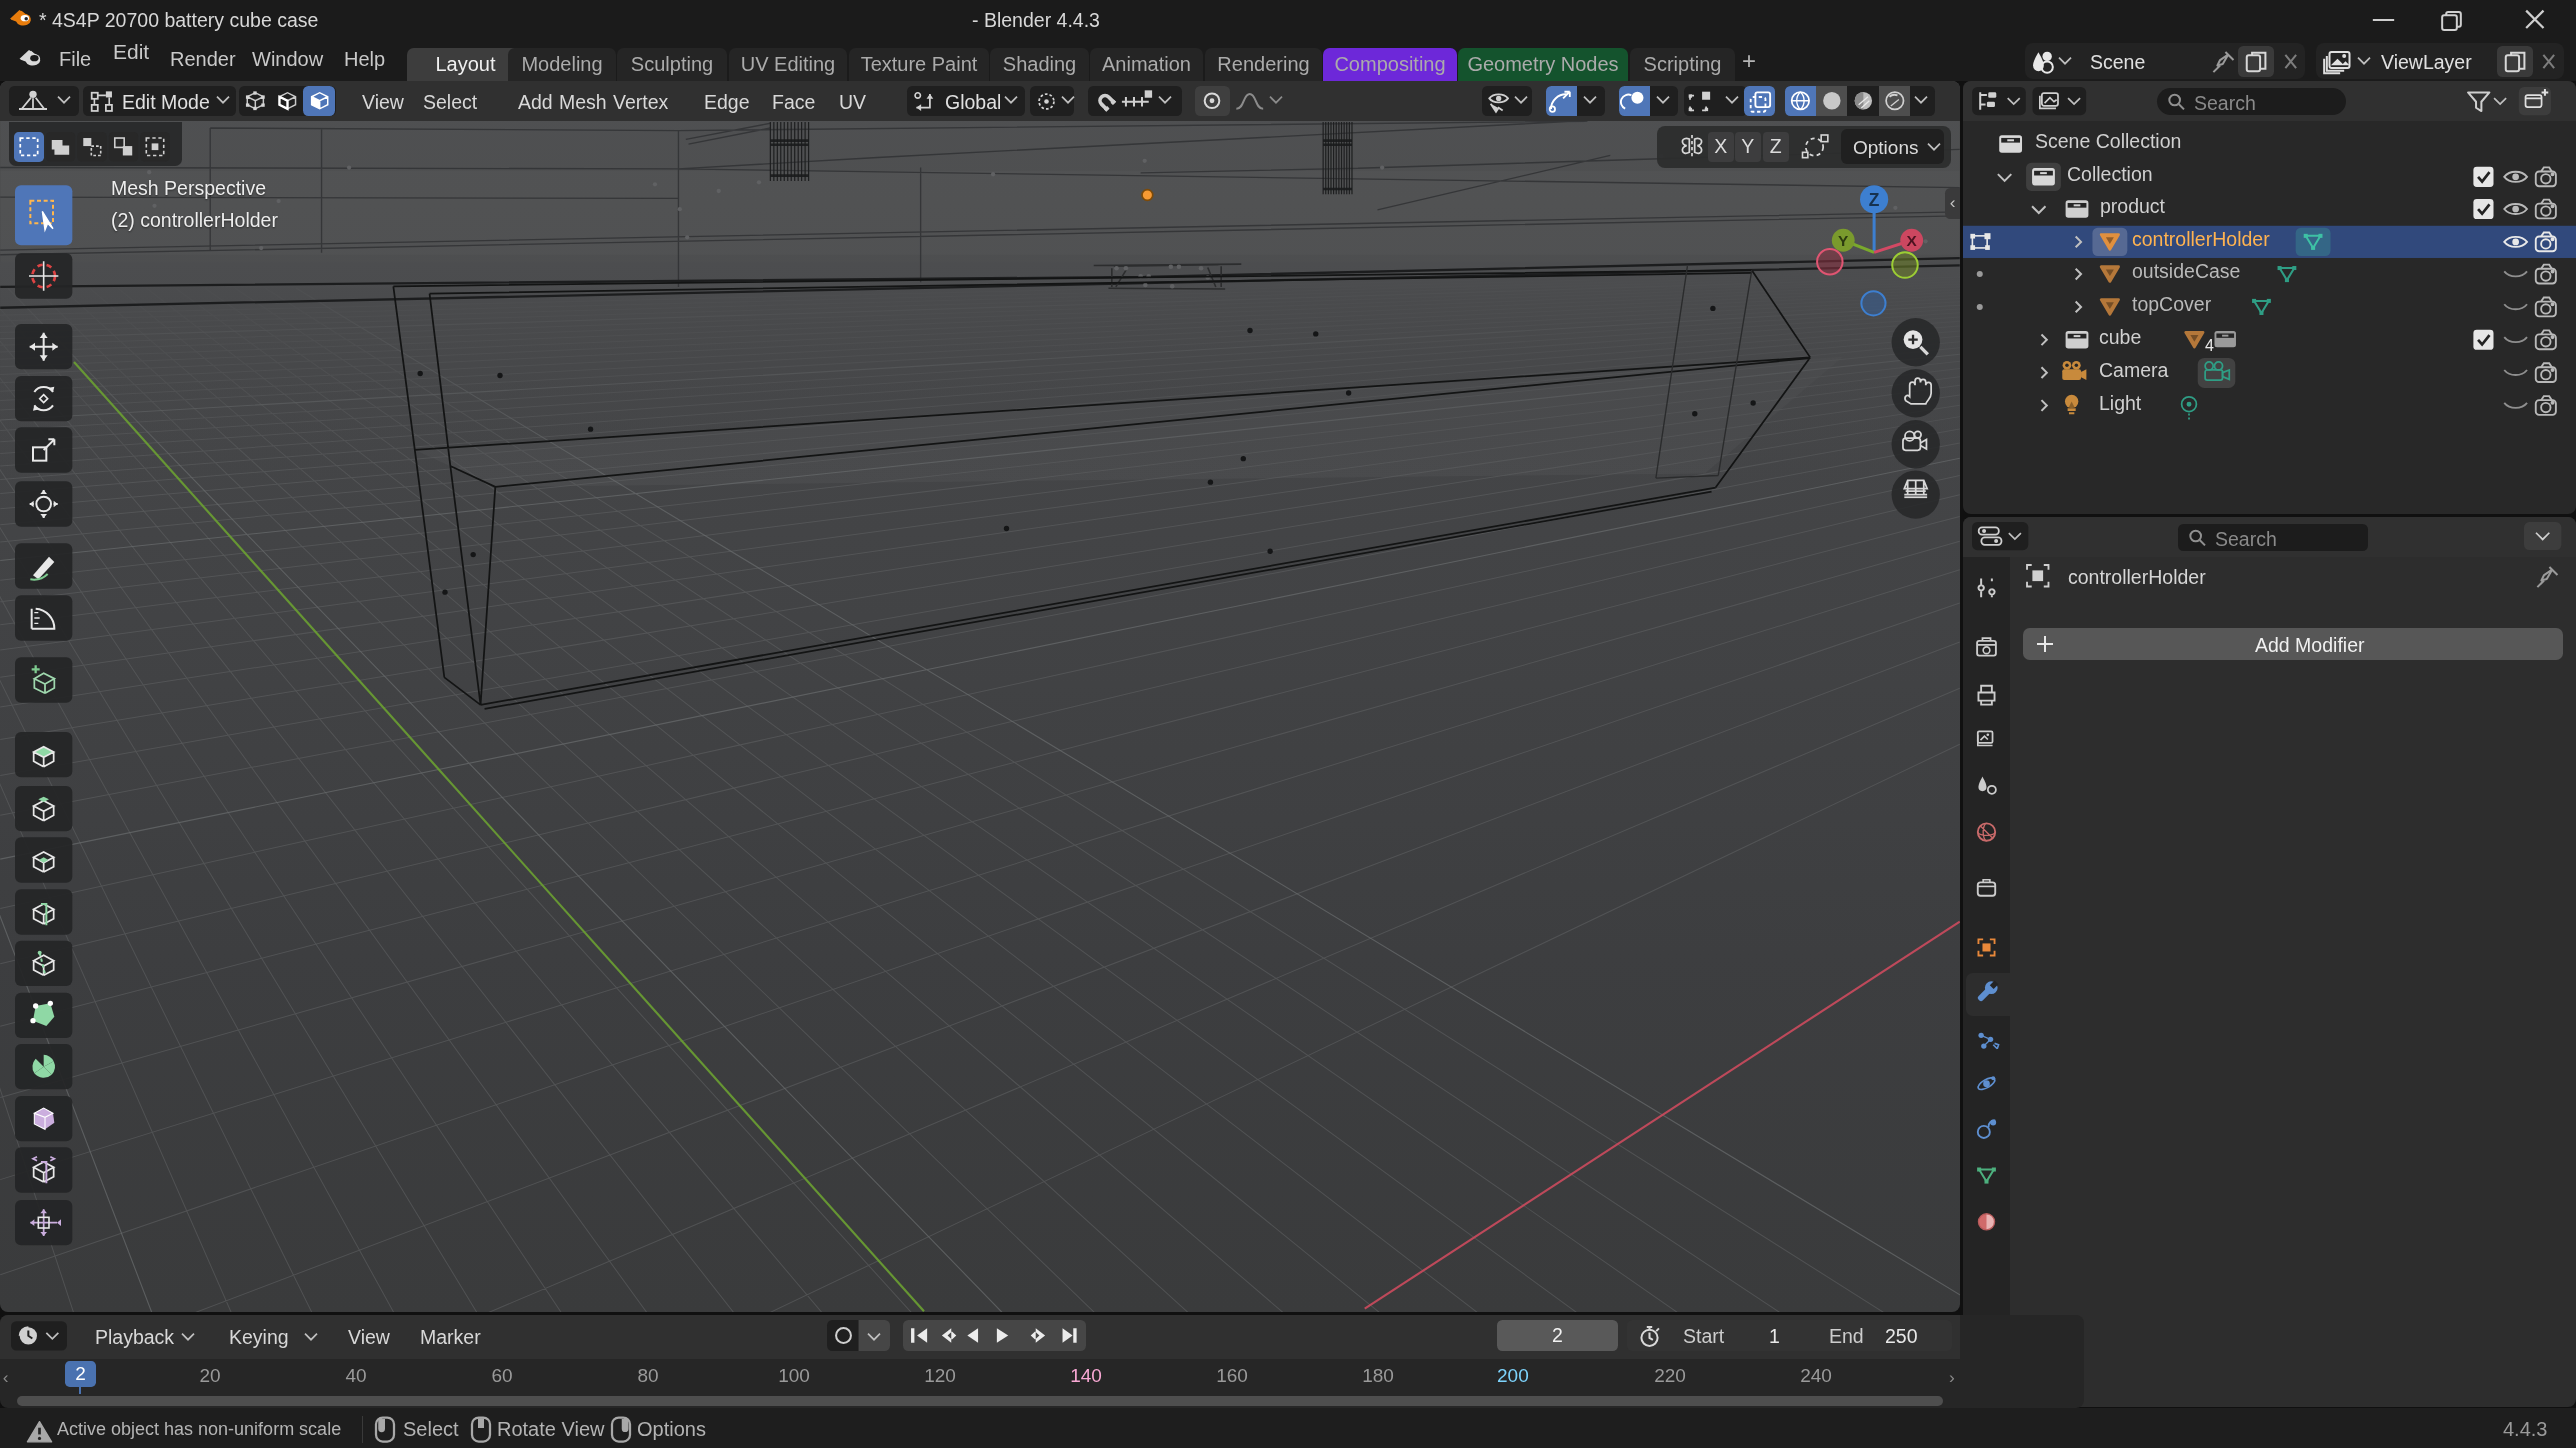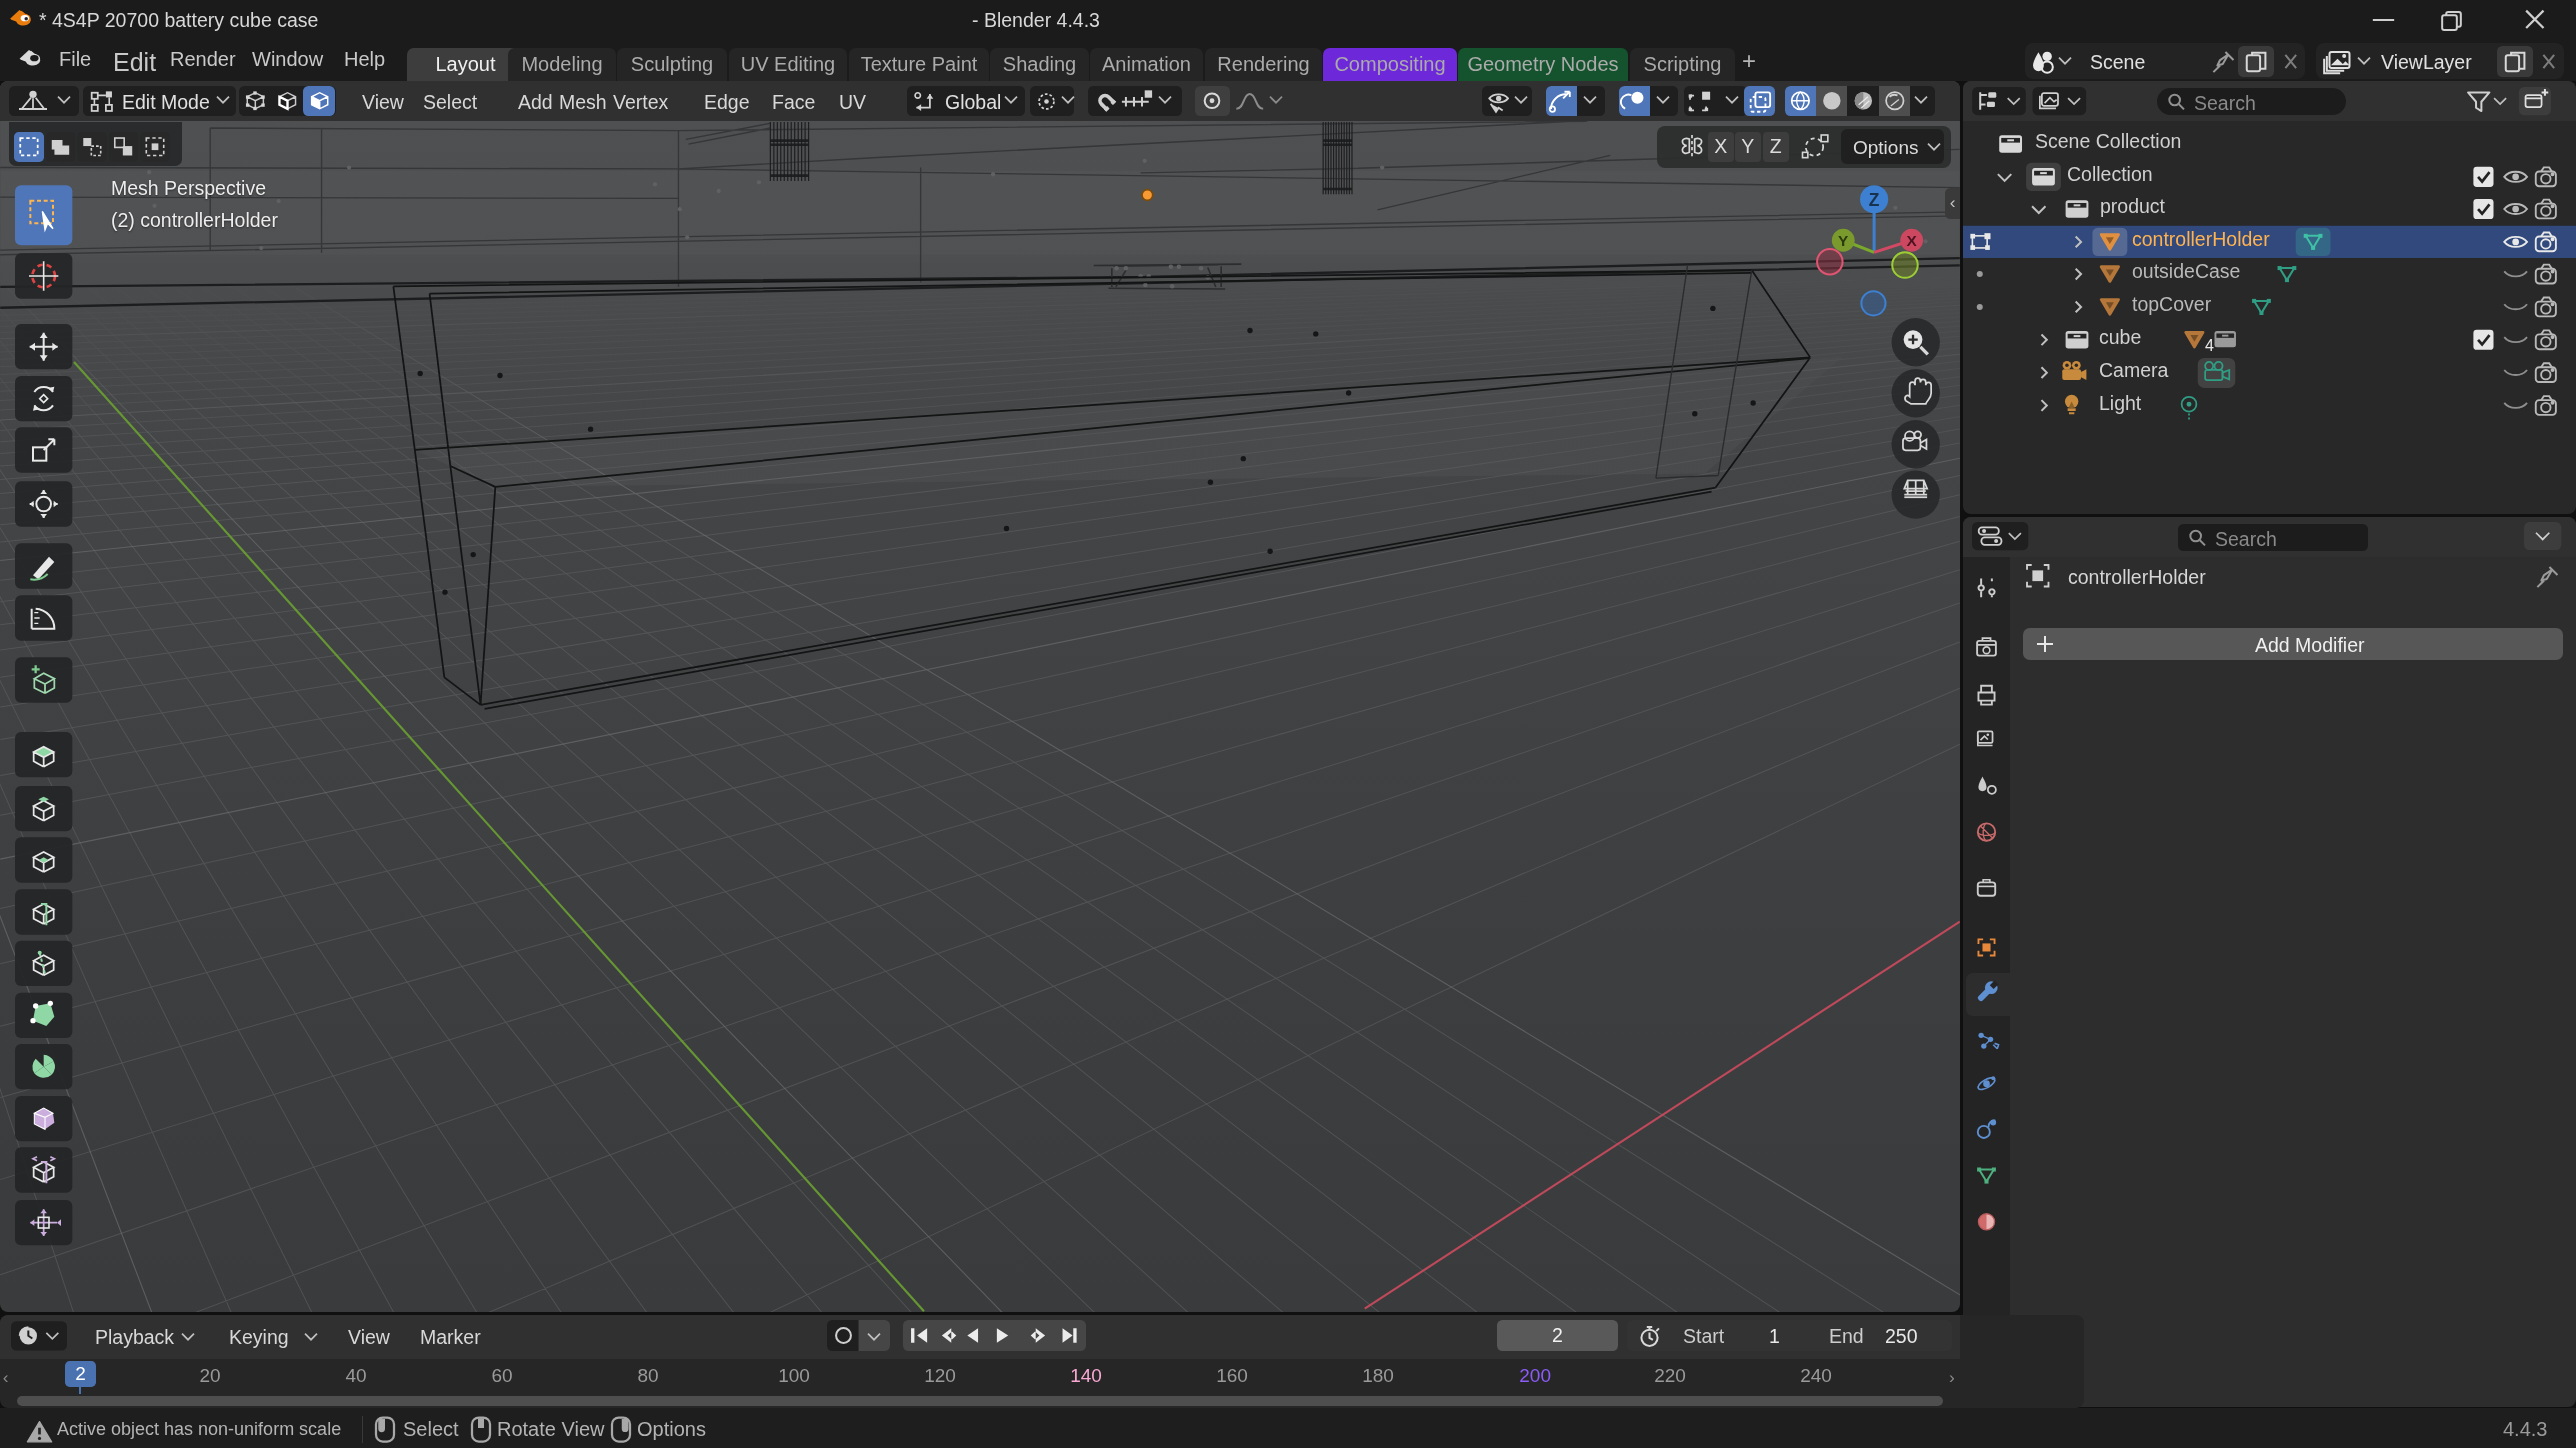--- a/index.html
+++ b/index.html
@@ -24,21 +24,21 @@
     <path d="M238 4 L264 30 M264 4 L238 30" stroke="#cfcfcf" stroke-width="3.4"></path>
   </svg>
 <div class="a" style="left:0;top:35px;width:2576px;height:46px;background:#1b1b1b"></div>
 <svg class="a" style="left:17.4px;top:44px" width="28" height="27" viewBox="0 0 40 40">
 <path d="M4 23 L20 10 L30 18 A11 8 0 1 1 12 26 Z" fill="#d9d9d9"></path>
 <ellipse cx="23.5" cy="22" rx="10" ry="7.4" fill="#d9d9d9"></ellipse>
 <ellipse cx="25" cy="21" rx="6.2" ry="4.6" fill="#1b1b1b"></ellipse>
 <path d="M3 22 L17 9 L23 13 L10 24 Z" fill="#d9d9d9"></path>
   </svg>
 <div class="tx" style="left:59px;top:48px;font-size:20px">File</div>
-<div class="tx" style="left:113px;top:48px;font-size:25px">Edit</div>
+<div class="tx" style="left:113px;top:40px;font-size:21px">Edit</div>
 <div class="tx" style="left:170px;top:48px;font-size:20px">Render</div>
 <div class="tx" style="left:252px;top:48px;font-size:20px">Window</div>
 <div class="tx" style="left:344px;top:48px;font-size:20px">Help</div>
 <div class="a" style="left:407px;top:48px;width:117px;height:34px;background:#3d3d3d;border-radius:6.7px 6.7px 0 0;color:#f0f0f0;font-size:20px;text-align:center;line-height:32px">Layout</div>
 <div class="a" style="left:508px;top:48px;width:108px;height:34px;background:#252525;border-radius:6.7px 6.7px 0 0;color:#ababab;font-size:20px;text-align:center;line-height:32px">Modeling</div>
 <div class="a" style="left:617px;top:48px;width:110px;height:34px;background:#252525;border-radius:6.7px 6.7px 0 0;color:#ababab;font-size:20px;text-align:center;line-height:32px">Sculpting</div>
 <div class="a" style="left:729px;top:48px;width:118px;height:34px;background:#252525;border-radius:6.7px 6.7px 0 0;color:#ababab;font-size:20px;text-align:center;line-height:32px">UV Editing</div>
 <div class="a" style="left:849px;top:48px;width:140px;height:34px;background:#252525;border-radius:6.7px 6.7px 0 0;color:#ababab;font-size:20px;text-align:center;line-height:32px">Texture Paint</div>
 <div class="a" style="left:990px;top:48px;width:99px;height:34px;background:#252525;border-radius:6.7px 6.7px 0 0;color:#ababab;font-size:20px;text-align:center;line-height:32px">Shading</div>
 <div class="a" style="left:1090px;top:48px;width:113px;height:34px;background:#252525;border-radius:6.7px 6.7px 0 0;color:#ababab;font-size:20px;text-align:center;line-height:32px">Animation</div>
@@ -892,21 +892,21 @@
     <div class="tx" style="left:1885px;top:10px;color:#e8e8e8">250</div>
     <div class="tx" style="left:183px;top:50px;width:54px;text-align:center;font-size:19px;color:#9a9a9a">20</div>
     <div class="tx" style="left:329px;top:50px;width:54px;text-align:center;font-size:19px;color:#9a9a9a">40</div>
     <div class="tx" style="left:475px;top:50px;width:54px;text-align:center;font-size:19px;color:#9a9a9a">60</div>
     <div class="tx" style="left:621px;top:50px;width:54px;text-align:center;font-size:19px;color:#9a9a9a">80</div>
     <div class="tx" style="left:767px;top:50px;width:54px;text-align:center;font-size:19px;color:#9a9a9a">100</div>
     <div class="tx" style="left:913px;top:50px;width:54px;text-align:center;font-size:19px;color:#9a9a9a">120</div>
     <div class="tx" style="left:1059px;top:50px;width:54px;text-align:center;font-size:19px;color:#f9a8d4">140</div>
     <div class="tx" style="left:1205px;top:50px;width:54px;text-align:center;font-size:19px;color:#9a9a9a">160</div>
     <div class="tx" style="left:1351px;top:50px;width:54px;text-align:center;font-size:19px;color:#9a9a9a">180</div>
-    <div class="tx" style="left:1497px;top:50px;width:54px;text-align:right;font-size:19px;color:#8b5cf6">200</div>
+    <div class="tx" style="left:1497px;top:50px;width:54px;text-align:left;font-size:19px;color:#7dd3fc">200</div>
     <div class="tx" style="left:1643px;top:50px;width:54px;text-align:center;font-size:19px;color:#9a9a9a">220</div>
     <div class="tx" style="left:1789px;top:50px;width:54px;text-align:center;font-size:19px;color:#9a9a9a">240</div>
     <div class="a" style="left:65px;top:46px;width:31px;height:26px;background:#4a72b0;border-radius:4.7px;color:#fff;font-size:19px;text-align:center;line-height:25.5px">2</div>
     <div class="a" style="left:79px;top:72px;width:2px;height:6.7px;background:#4a72b0"></div>
     <div class="a" style="left:17.4px;top:81px;width:1926px;height:10px;background:#4e4e4e;border-radius:5.4px"></div>
     <div class="tx" style="left:2.7px;top:52px;font-size:17.4px;color:#8a8a8a">‹</div>
     <div class="tx" style="left:1949px;top:52px;font-size:17.4px;color:#8a8a8a">›</div>
   </div>
 <div class="a" style="left:0;top:1408px;width:2576px;height:40px;background:#1e1e1e"></div>
 <svg class="a" style="left:25.5px;top:1421px" width="27" height="21.5" viewBox="0 0 40 32">

